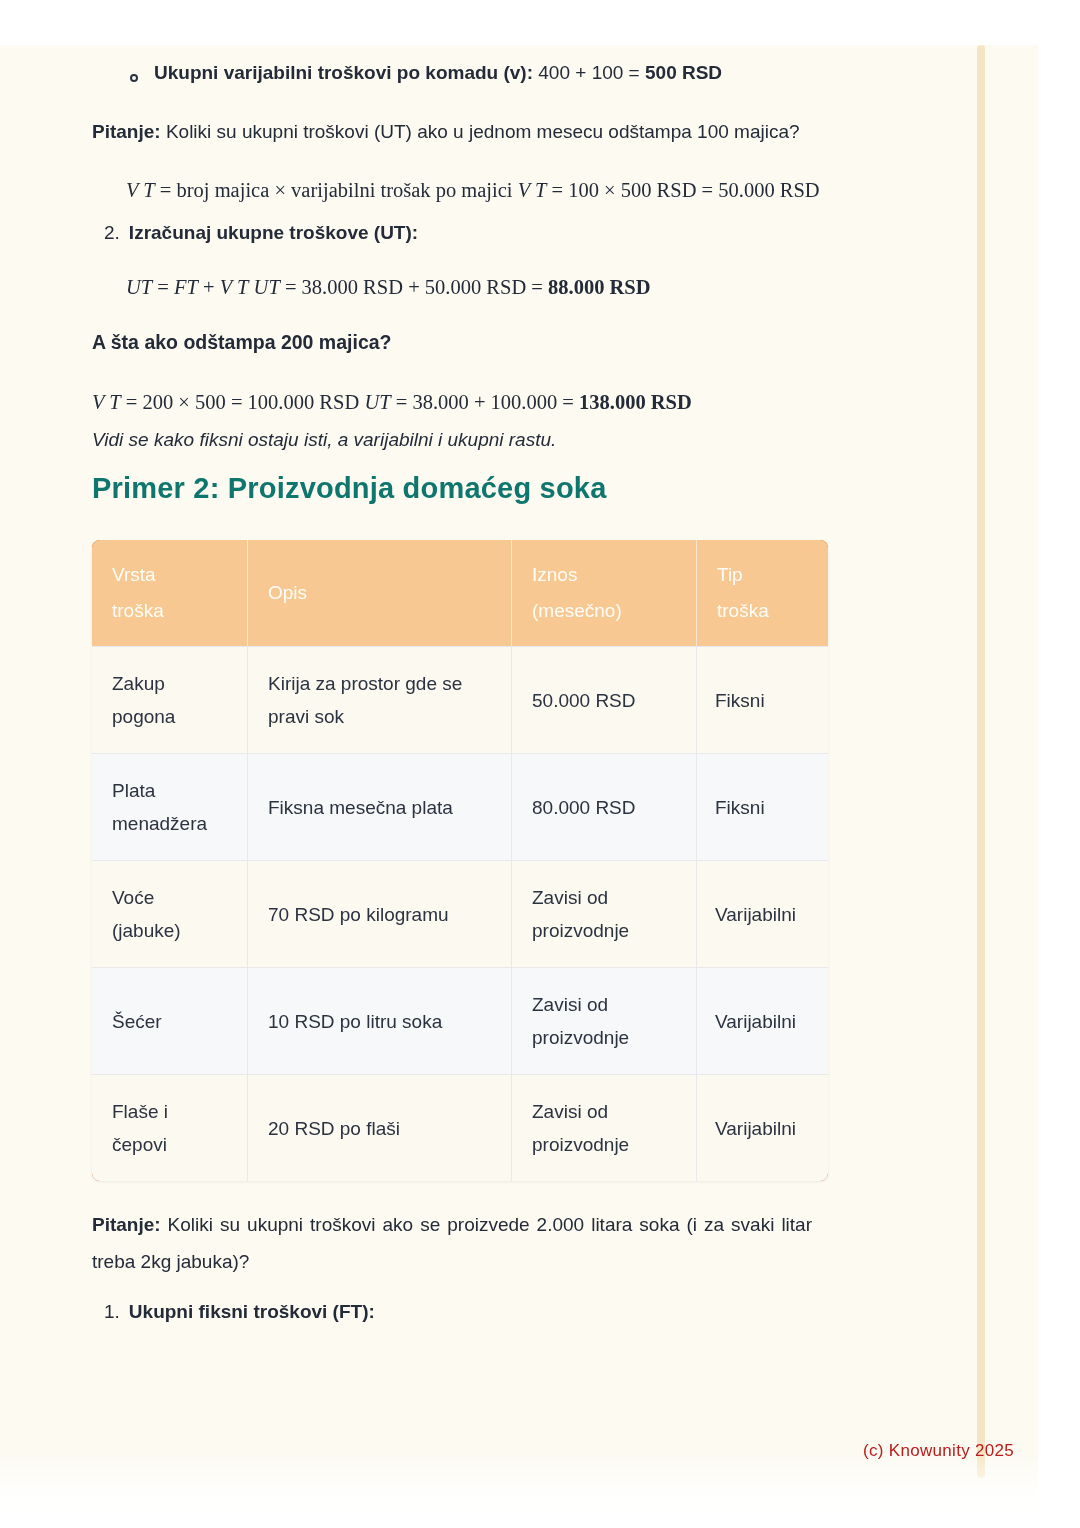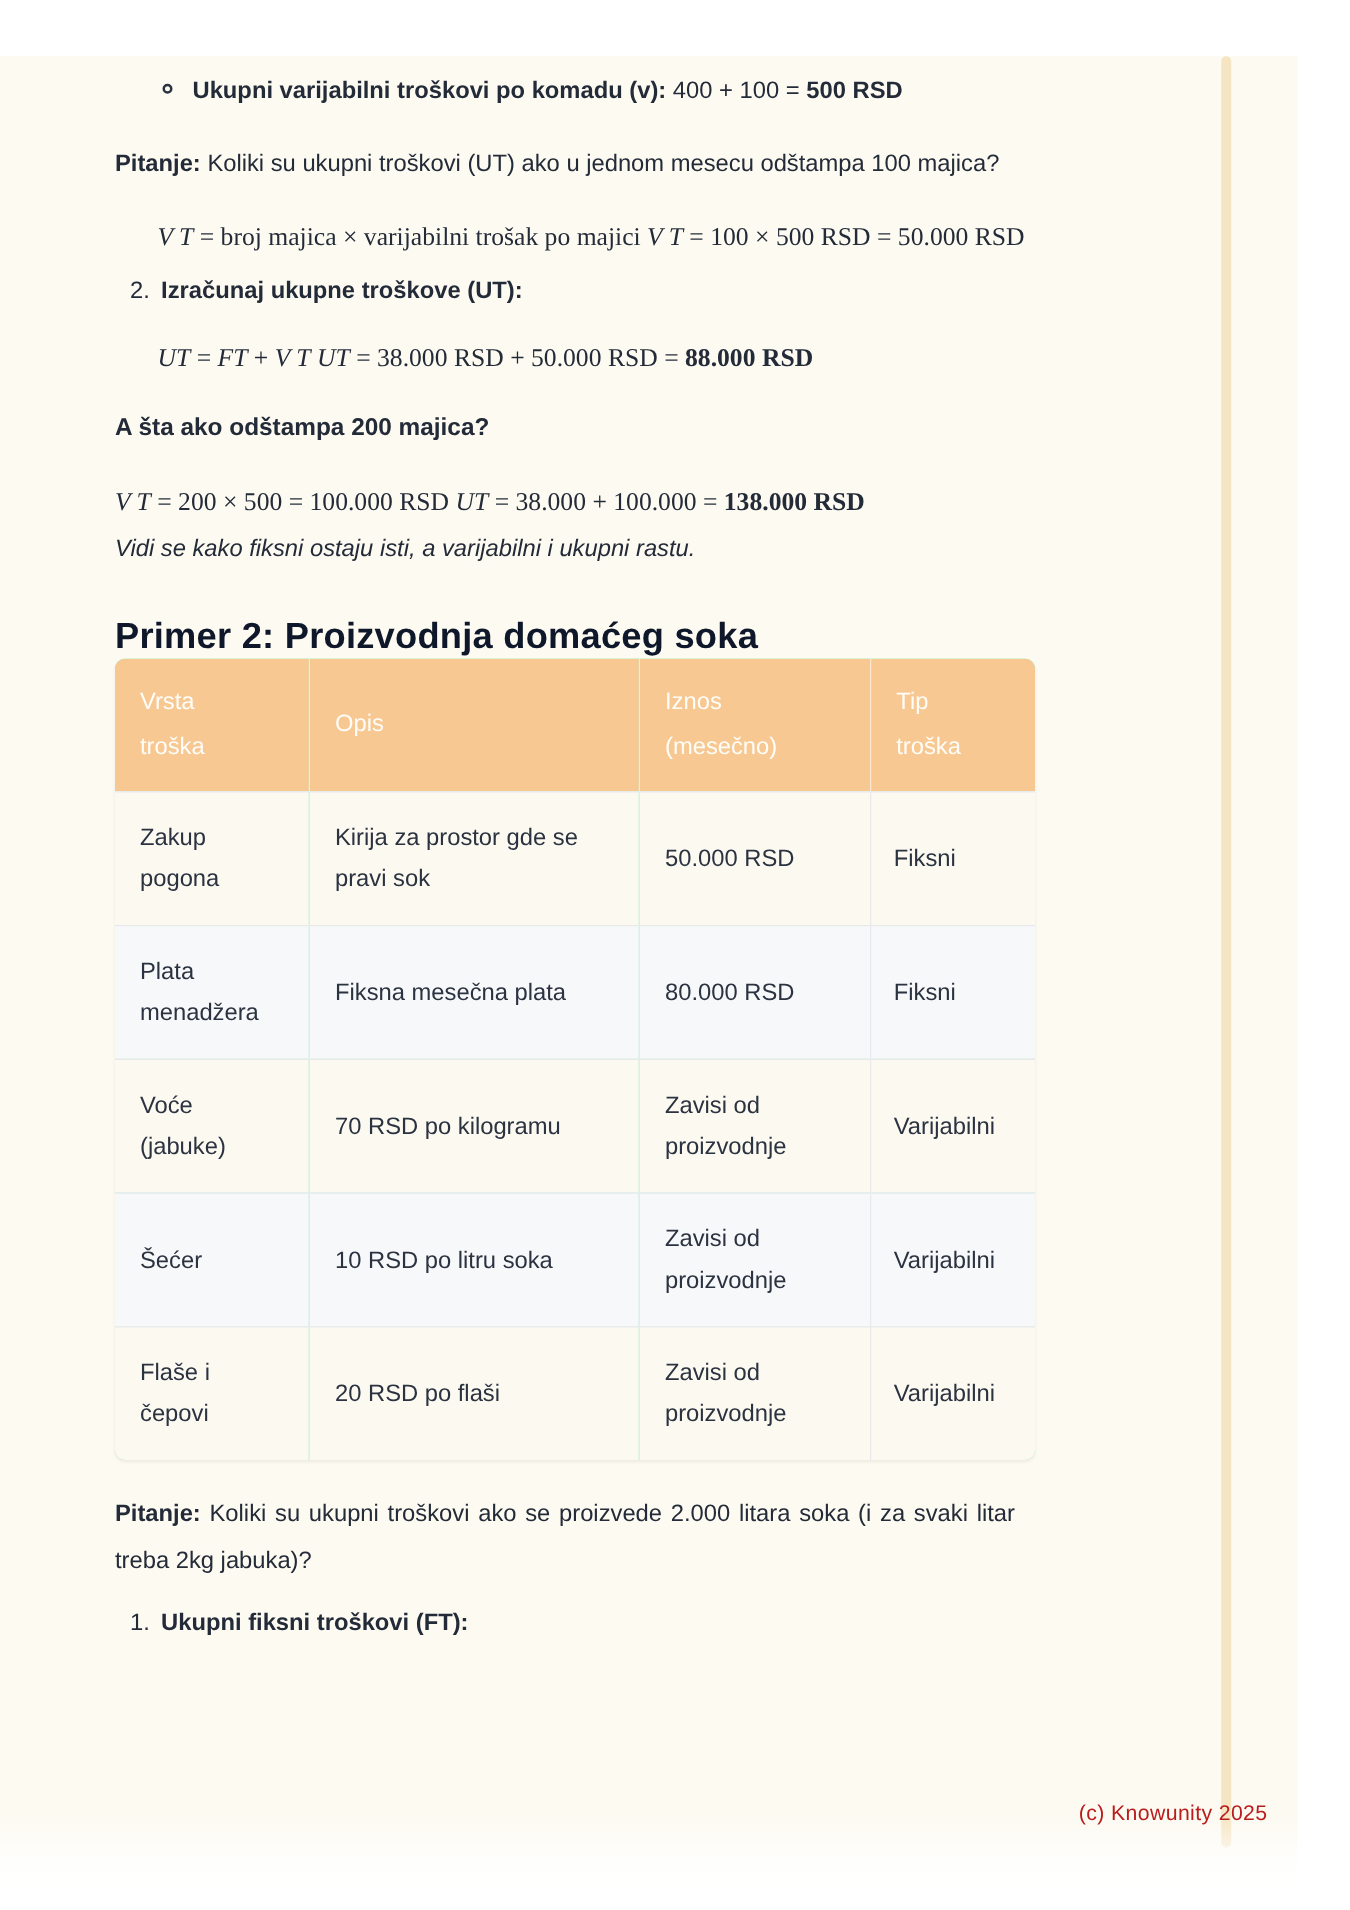--- a/index.html
+++ b/index.html
@@ -16,21 +16,21 @@
   }
   .accent-stripe {
     position:absolute; left:977px; top:45px; width:8px; height:1433px;
     background:#f6e5c2; border-radius:4px;
   }
   .content {
     position:absolute; left:92px; top:58px; width:736px;
     font-size:19px;
   }
   .bullet-line {
-    display:flex; align-items:flex-start; margin-left:38px; line-height:30px;
+    display:flex; align-items:center; margin-left:38px; line-height:30px;
   }
   .bullet-dot {
     flex:none; width:8px; height:8px; border:2px solid #2a3140;
     border-radius:50%; margin:9px 16px 0 0; background:transparent;
   }
   .bullet-text strong { font-weight:bold; }
   p.para {
     text-align:justify; line-height:37px; margin:25px 16px 0 0;
   }
   p.para strong { font-weight:bold; }
@@ -44,29 +44,29 @@
     font-size:20.5px; line-height:37px;
     margin:22px 0 0 34px;
   }
   .math .v { font-style:italic; }
   .math .b { font-weight:bold;margin-top:48px; }
   .math-2 { margin-top:21px; }
   .math-3 { margin-top:27px; margin-left:0; }
   h3.subhead { font-size:19.5px; font-weight:bold; margin:21px 0 0 0; line-height:30px; }
   p.note { font-style:italic; margin:0; line-height:37px; }
   h2.primer {
-    font-size:29px; font-weight:bold; color:#0f172a;
-    margin:33px 0 0 0; line-height:36px; letter-spacing:0.2px;
+    font-size:29px; font-weight:bold; color:#0f766e;
+    margin:12px 0 0 0; line-height:36px; letter-spacing:0.2px;
   }
   table.cost-table {
     border-collapse:separate; border-spacing:0;
-    width:736px;
+    margin-top:34px; width:736px;
     border-radius:8px; overflow:hidden;
     box-shadow:0 1px 3px rgba(80,70,50,0.08);
-    background:#86efac;
+    background:#c2410c;
   }
   .cost-table th {
     background:#f8c892; color:#fffdf8; font-weight:normal;
     text-align:left; vertical-align:middle;
     padding:17px 20px; line-height:36px; font-size:19px;
   }
   .cost-table th + th { border-left:1px solid rgba(255,255,255,0.55); }
   .cost-table th .hl { display:block; }
   .cost-table td {
     padding:20px 20px; line-height:33px; vertical-align:middle;

